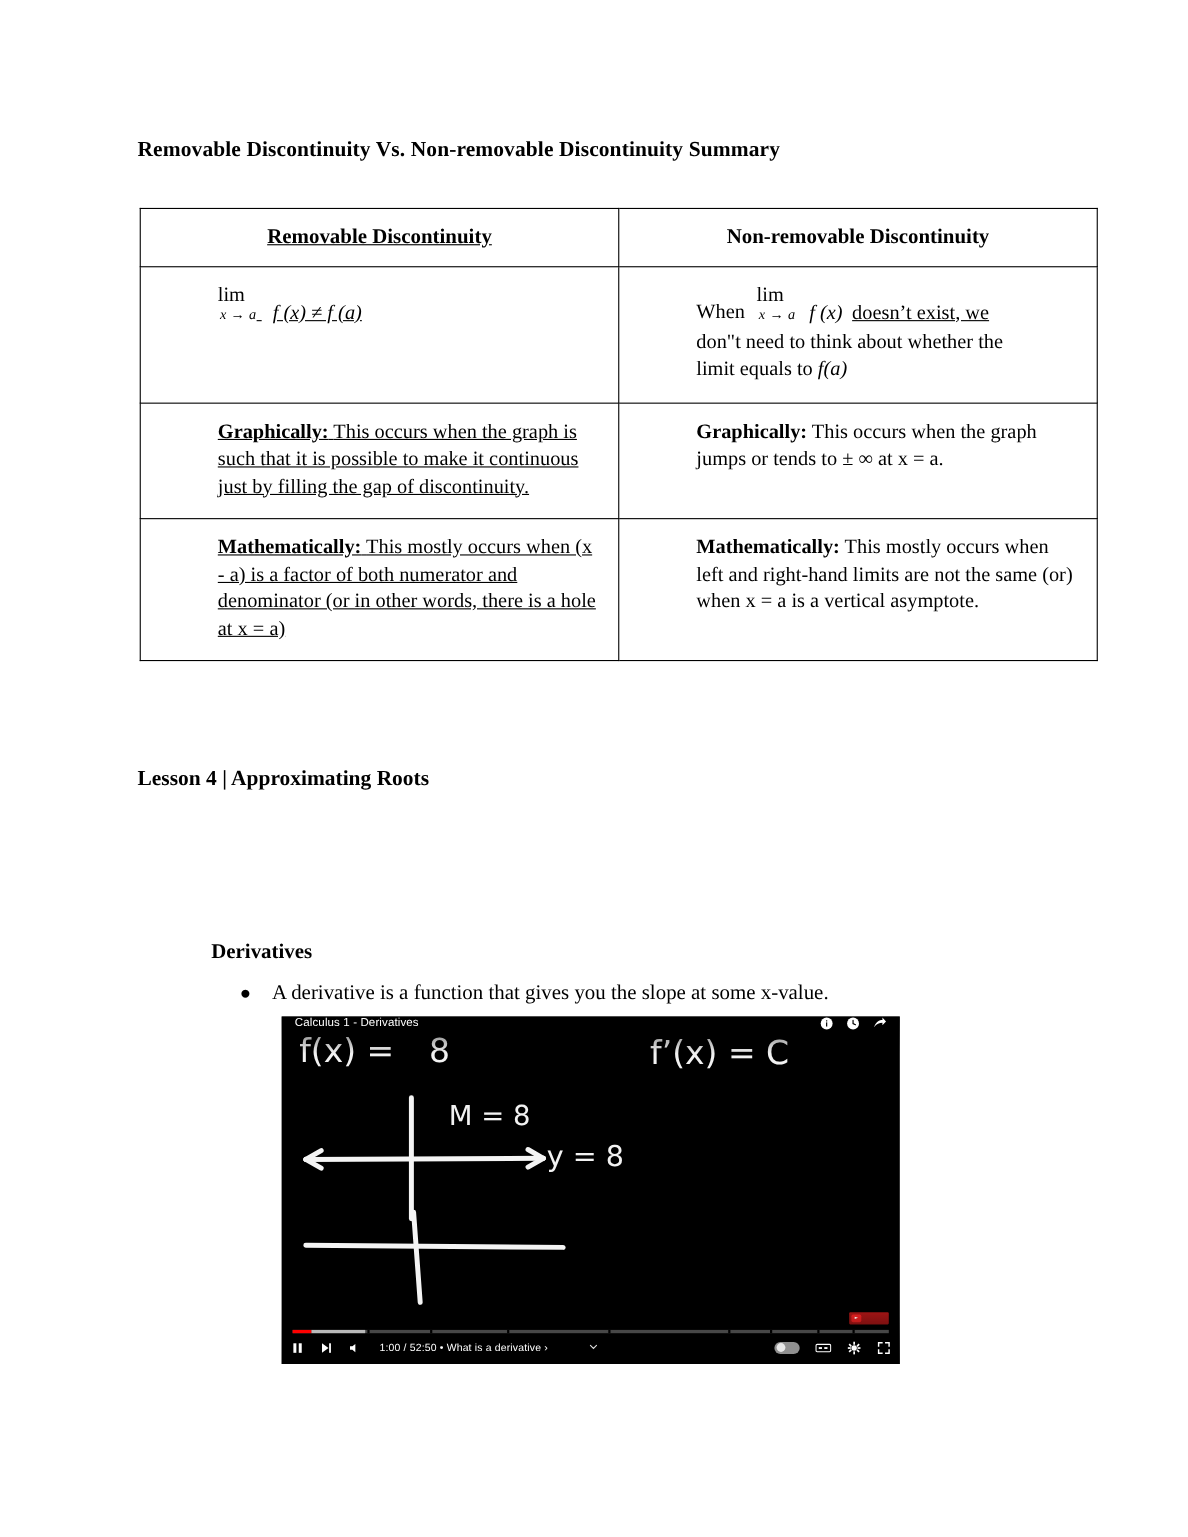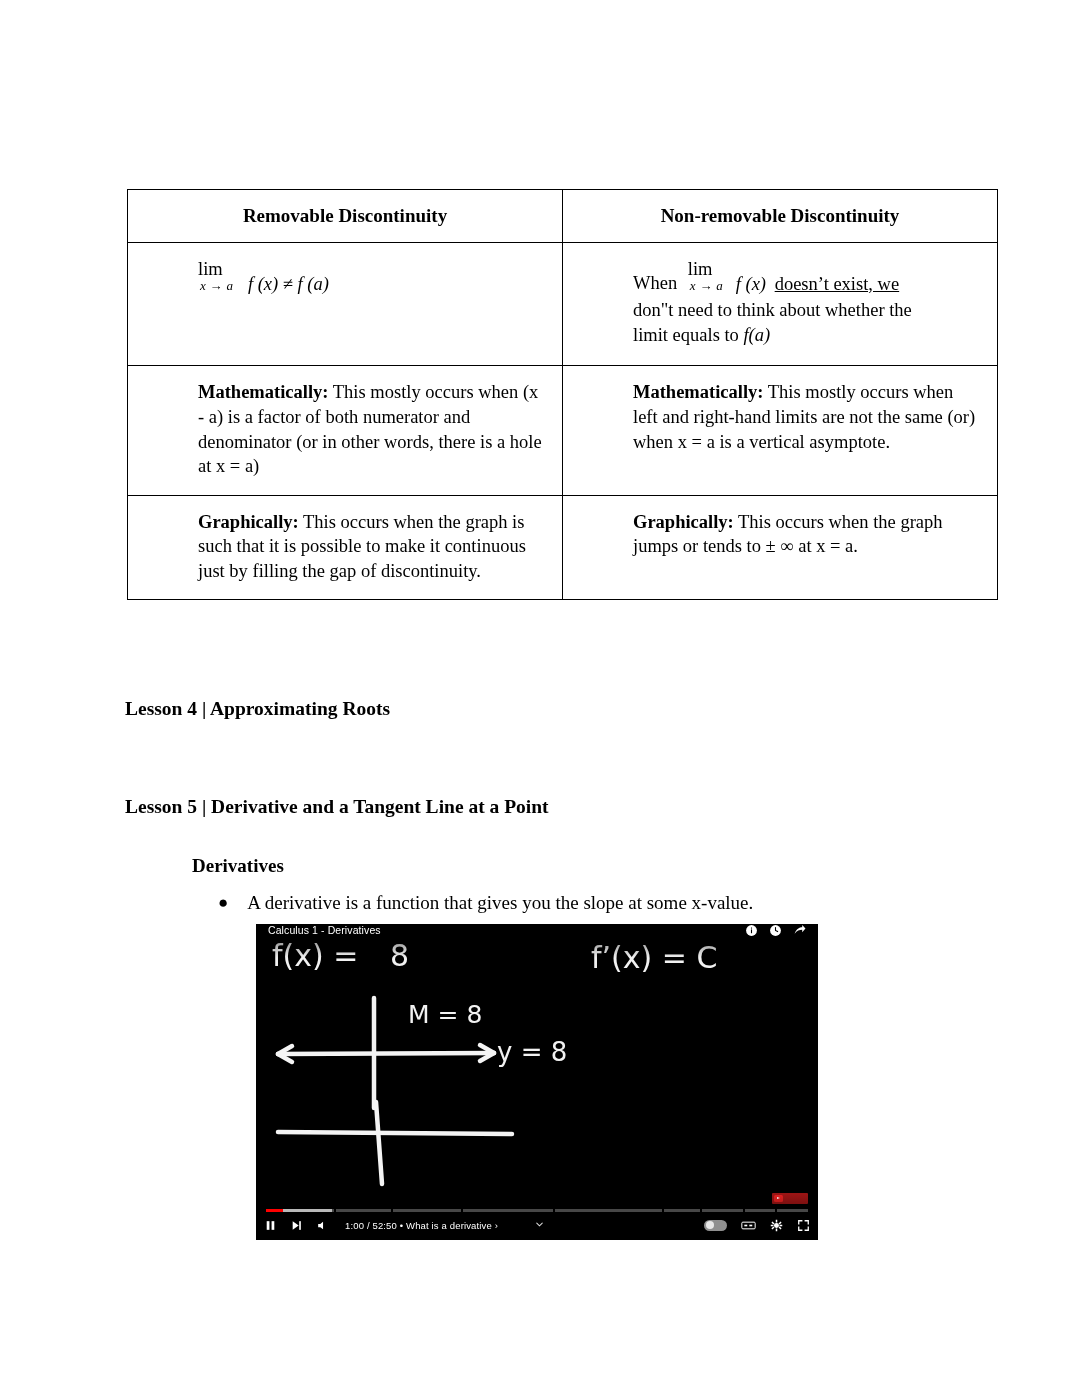--- a/index.html
+++ b/index.html
@@ -43,21 +43,21 @@
     border-collapse: collapse;
     table-layout: fixed;
   }
   .summary-table td {
     border: 1.6px solid #000000;
     vertical-align: top;
     padding: 14px 18px 16px 18px;
     font-size: 18.5px;
     line-height: 1.33;
   }
-  .summary-table td.col-left  { width: 414px; }
+  .summary-table td.col-left  { width: 414px; text-decoration: underline; }
   .summary-table td.col-right { width: 414px; margin-left: 42px; }
   .summary-table tr.header-row td {
     text-align: center;
     font-weight: bold;
     font-size: 19px;
     padding: 13px 10px 14px 10px;
   }
   .cell-pad-left { padding-left: 70px !important; }
   .cell-pad-right { padding-left: 70px !important; }
   .bold-lead { font-weight: bold; }
@@ -261,20 +261,21 @@
     border-left: 3px solid #ffffff;
     border-top: 1.9px solid transparent;
     border-bottom: 1.9px solid transparent;
   }
 </style>
 </head>
 <body>
 
 <div class="page">
 
+  <div class="doc-title">Removable Discontinuity Vs. Non-removable Discontinuity Summary</div>
 
   <table class="summary-table">
     <tbody>
         <tr class="header-row">
       <td class="col-left">Removable Discontinuity</td>
       <td class="col-right">Non-removable Discontinuity</td>
     </tr>
 
 
     <tr class="row-math">
@@ -296,44 +297,43 @@
         <div style="margin-top:2px;">don"t need to think about whether the</div>
         <div>
           <span>limit equals to</span>
           <span class="mathfn">f(a)</span>
         </div>
       </td>
     </tr>
 
     <tr>
       <td class="col-left cell-pad-left">
+        <span class="bold-lead">Graphically:</span>
+        <span>This occurs when the graph is such that it is possible to make it continuous just by filling the gap of discontinuity.</span>
+      </td>
+      <td class="col-right cell-pad-right">
+        <span class="bold-lead">Graphically:</span>
+        <span>This occurs when the graph jumps or tends to ± ∞ at x = a.</span>
+      </td>
+    </tr>
+
+    <tr>
+      <td class="col-left cell-pad-left">
         <span class="bold-lead">Mathematically:</span>
         <span>This mostly occurs when (x - a) is a factor of both numerator and denominator (or in other words, there is a hole at x = a)</span>
       </td>
       <td class="col-right cell-pad-right">
         <span class="bold-lead">Mathematically:</span>
         <span>This mostly occurs when left and right-hand limits are not the same (or) when x = a is a vertical asymptote.</span>
       </td>
     </tr>
-
-    <tr>
-      <td class="col-left cell-pad-left">
-        <span class="bold-lead">Graphically:</span>
-        <span>This occurs when the graph is such that it is possible to make it continuous just by filling the gap of discontinuity.</span>
-      </td>
-      <td class="col-right cell-pad-right">
-        <span class="bold-lead">Graphically:</span>
-        <span>This occurs when the graph jumps or tends to ± ∞ at x = a.</span>
-      </td>
-    </tr>
   </tbody>
     </table>
 
   <div class="lesson-heading" id="lesson4">Lesson 4  |  Approximating Roots</div>
-  <div class="lesson-heading" id="lesson5">Lesson 5  |  Derivative and a Tangent Line at a Point</div>
   <div class="subheading">Derivatives</div>
 
   <div class="bullet-line">
     <span class="bullet-dot">●</span>
     <span>A derivative is a function that gives you the slope at some x-value.</span>
   </div>
 
   <div class="video-embed">
 
     <div class="board">

